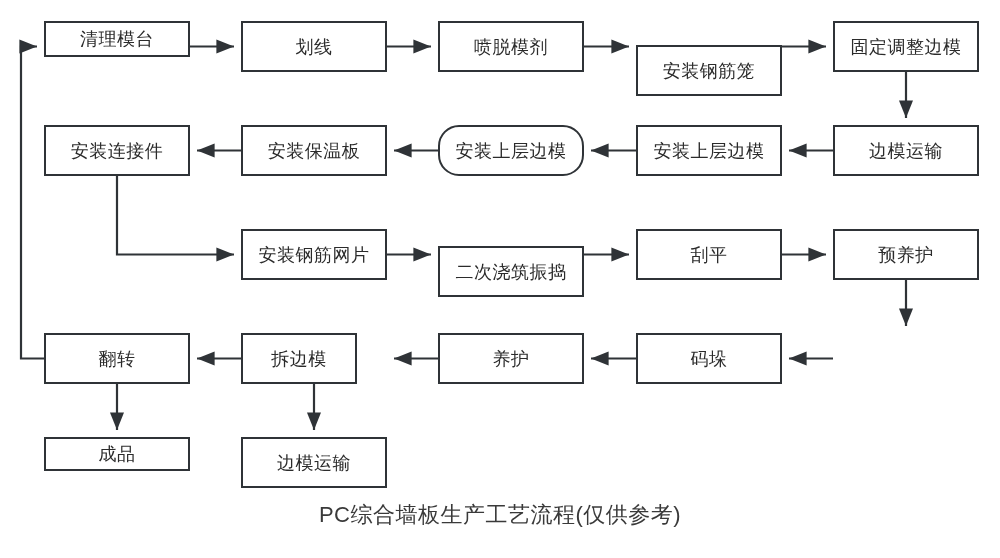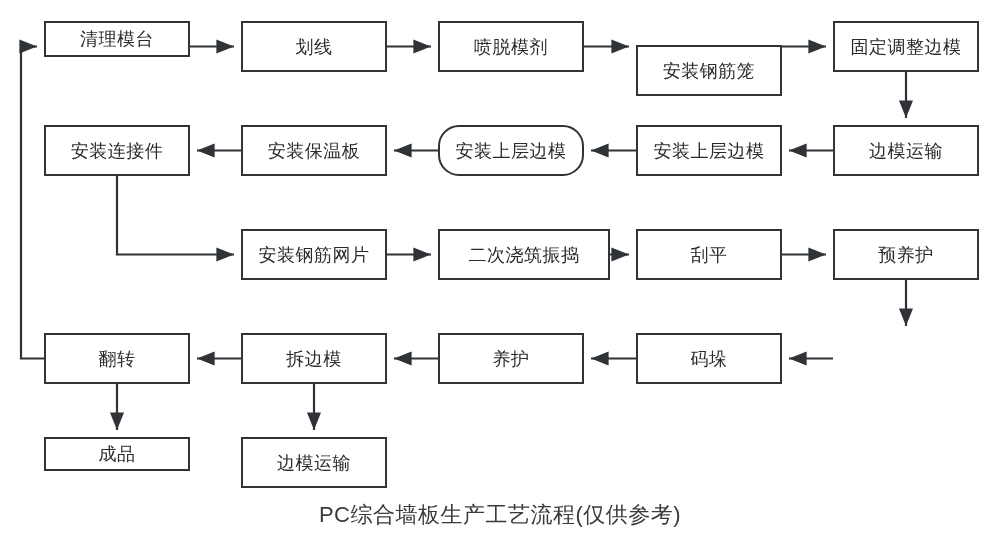--- a/index.html
+++ b/index.html
@@ -101,27 +101,27 @@
   <div class="node" style="left:636px;top:21px;width:146px;height:51px;margin-top:24px;">安装钢筋笼</div>
   <div class="node" style="left:833px;top:21px;width:146px;height:51px;">固定调整边模</div>
 
   <div class="node" style="left:833px;top:125px;width:146px;height:51px;">边模运输</div>
   <div class="node" style="left:636px;top:125px;width:146px;height:51px;">安装上层边模</div>
   <div class="node" style="left:438px;top:125px;width:146px;height:51px;border-radius:21px;">安装上层边模</div>
   <div class="node" style="left:241px;top:125px;width:146px;height:51px;">安装保温板</div>
   <div class="node" style="left:44px;top:125px;width:146px;height:51px;">安装连接件</div>
 
   <div class="node" style="left:241px;top:229px;width:146px;height:51px;">安装钢筋网片</div>
-  <div class="node" style="left:438px;top:229px;width:172px;height:51px;">二次浇筑振捣</div>
+  <div class="node" style="left:438px;top:246px;width:146px;height:51px;">二次浇筑振捣</div>
   <div class="node" style="left:636px;top:229px;width:146px;height:51px;">刮平</div>
   <div class="node" style="left:833px;top:229px;width:146px;height:51px;">预养护</div>
 
   <div class="node" style="left:636px;top:333px;width:146px;height:51px;">码垛</div>
   <div class="node" style="left:438px;top:333px;width:146px;height:51px;">养护</div>
-  <div class="node" style="left:241px;top:333px;width:146px;height:51px;">拆边模</div>
+  <div class="node" style="left:241px;top:333px;width:116px;height:51px;">拆边模</div>
   <div class="node" style="left:44px;top:333px;width:146px;height:51px;">翻转</div>
 
   <div class="node" style="left:44px;top:437px;width:146px;height:34px;">成品</div>
   <div class="node" style="left:241px;top:437px;width:146px;height:51px;">边模运输</div>
 
   <div id="caption">PC综合墙板生产工艺流程(仅供参考)</div>
 
 </div>
 
 </body></html>

